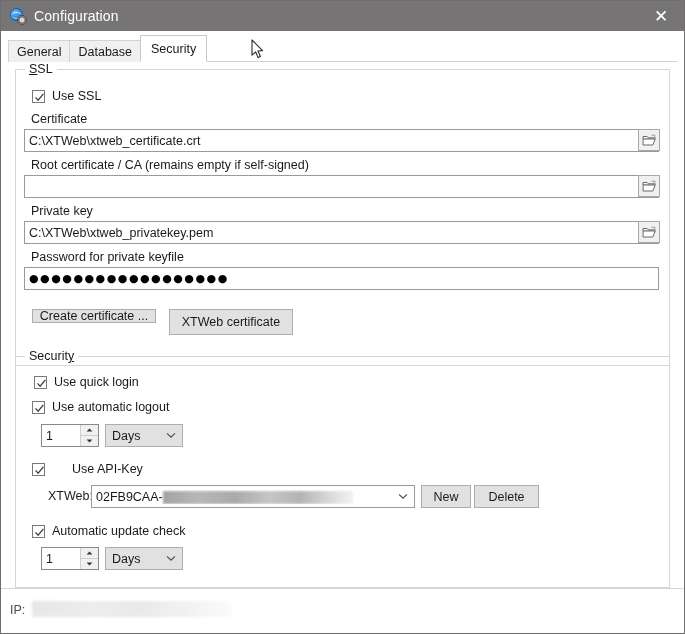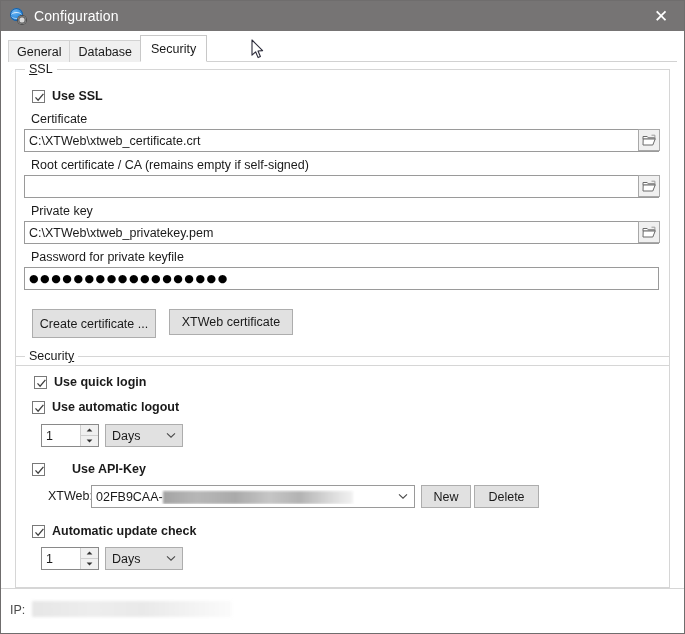--- a/index.html
+++ b/index.html
@@ -179,21 +179,21 @@
   }
   .cb .box {
     width: 13px; height: 13px;
     box-sizing: border-box;
     border: 1px solid #797979;
     background: #ffffff;
     position: relative;
     flex: none;
   }
   .cb .box svg { position: absolute; left: 1px; top: 1px; }
-  .cb .cbtext { margin-left: 7px; font-size: 12.5px; white-space: nowrap; font-weight: bold; }
+  .cb .cbtext { margin-left: 7px; font-size: 12.5px; white-space: nowrap; }
 
   
   .field {
     position: absolute;
     box-sizing: border-box;
     background: #ffffff;
     border: 1px solid #9a9a9a;
     font-family: "Liberation Sans", sans-serif;
     font-size: 12.5px;
     color: #1a1a1a;
@@ -403,21 +403,21 @@
       <svg width="15" height="13" viewBox="0 0 15 13">
         <path d="M1 2.5 h4.2 l1.1 1.3 H13 v1.3 H1 z" fill="#ffffff" stroke="#6b6b6b" stroke-width="1"></path>
         <path d="M1.2 5 h12 l-2.4 6 H1 z" fill="#ffffff" stroke="#6b6b6b" stroke-width="1"></path>
         <path d="M9.5 1.2 h3.4 v3.1" fill="none" stroke="#9b9b9b" stroke-width="1"></path>
       </svg>
     </div>
 
     <div class="lbl" style="left:23px; top:188px;">Password for private keyfile</div>
     <div class="field pwd" style="left:16px; top:205px; width:635px; height:23px;">●●●●●●●●●●●●●●●●●●</div>
 
-    <div class="btn" style="left:24px; top:247px; width:124px; height:29px;">Create certificate ...</div>
+    <div class="btn" style="left:24px; top:247px; width:124px; height:14px;">Create certificate ...</div>
     <div class="btn" style="left:161px; top:247px; width:124px; height:26px;">XTWeb certificate</div>
 
     <div class="group" style="left:7px; top:294px; width:655px; height:232px;">
       <div class="legend">
         <span>Securit</span><span class="accel">y</span>
       </div>
     </div>
 
     <div class="cb" style="left:26px; top:313px;">
       <span class="box">

